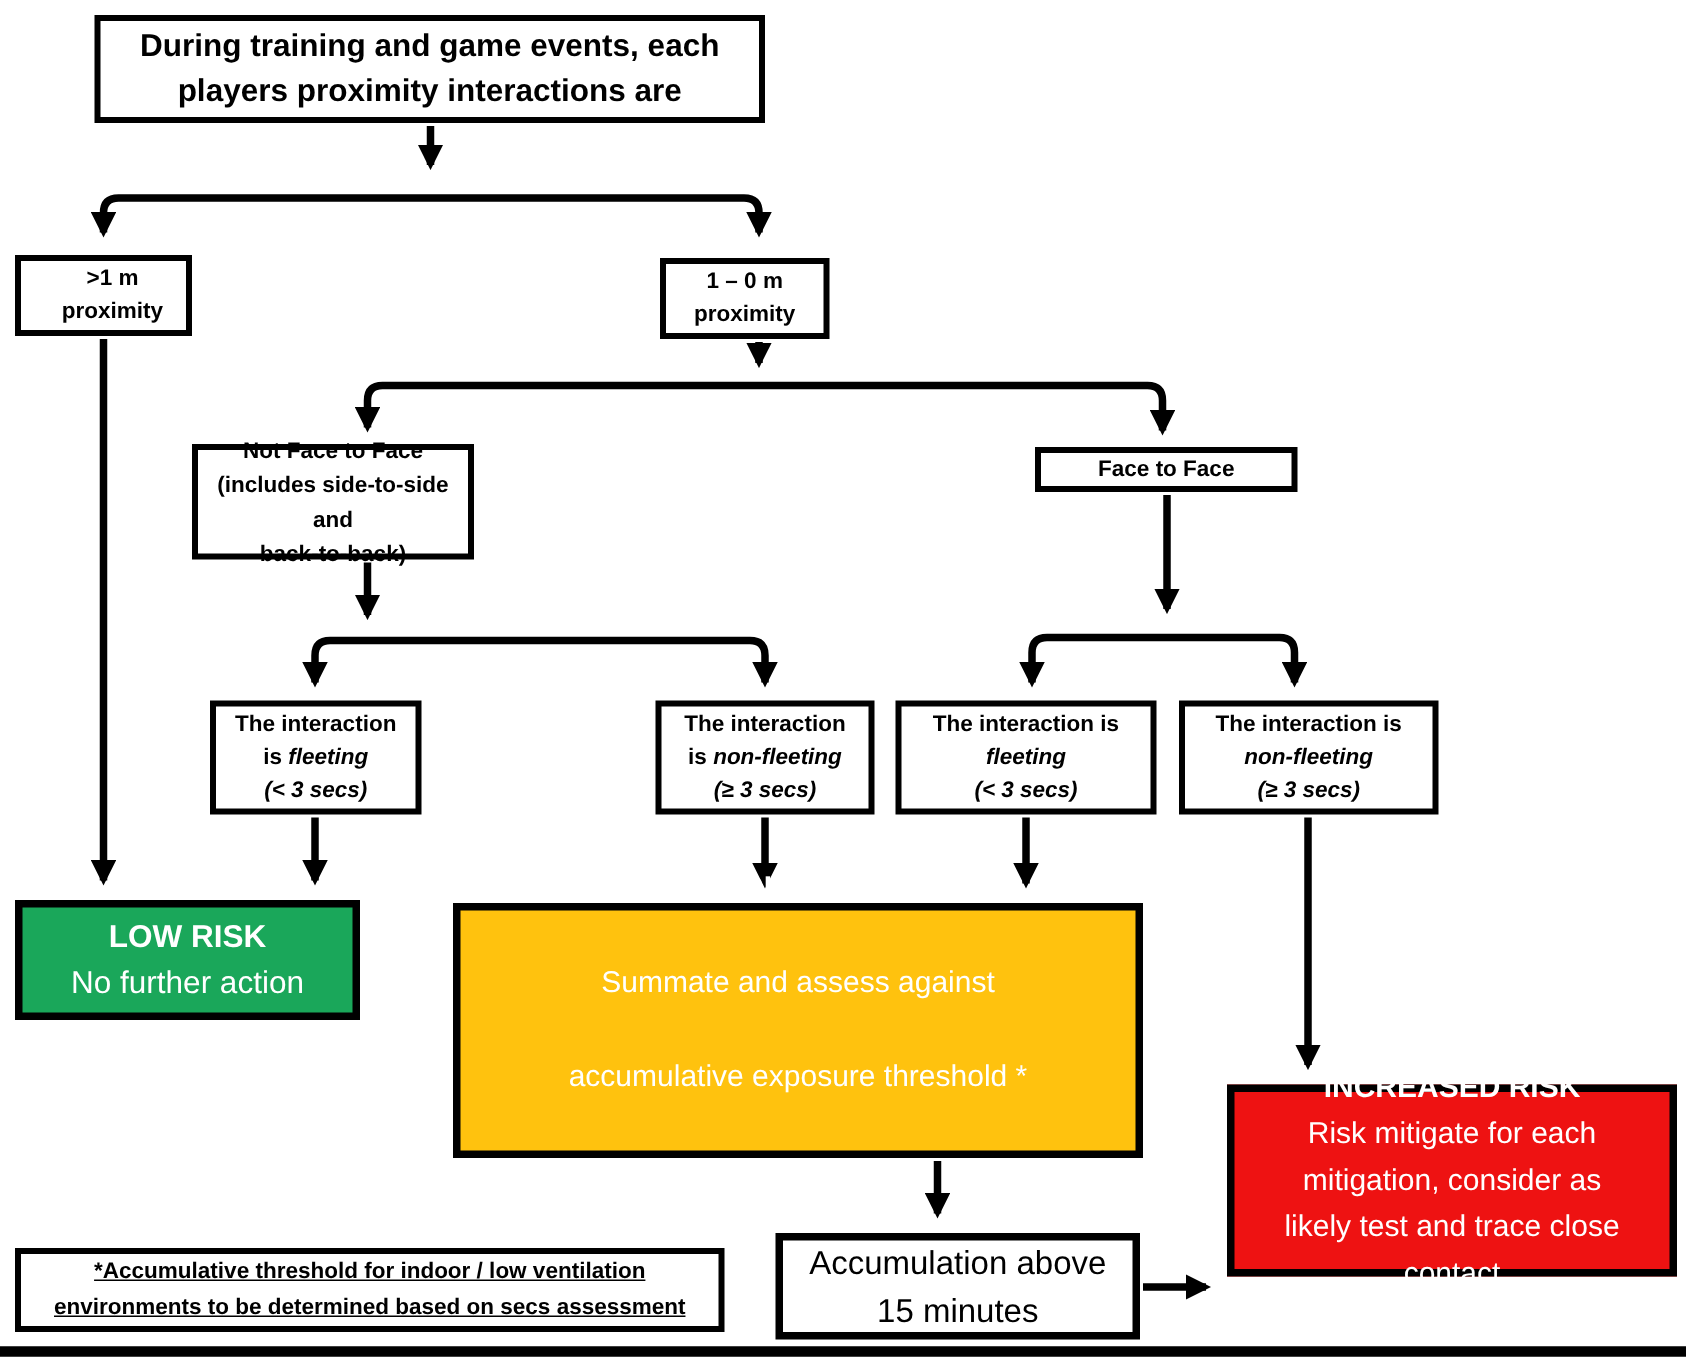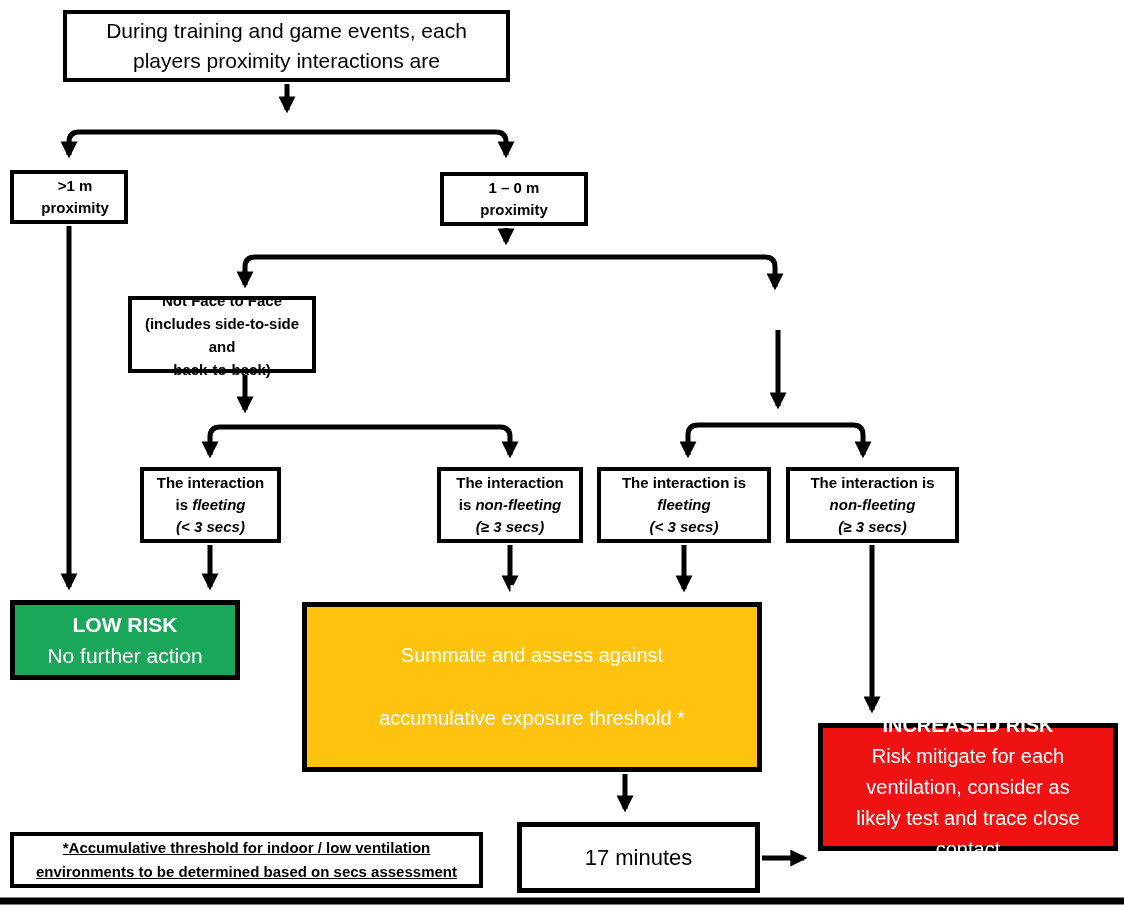--- a/index.html
+++ b/index.html
@@ -9,21 +9,21 @@
   }
   #connectors { position:absolute; left:0; top:0; width:1124px; height:907px; }
   .node {
     position:absolute; box-sizing:border-box; background:#fff;
     border:4px solid #000; display:flex; flex-direction:column;
     align-items:center; justify-content:center; text-align:center;
   }
   .node div { width:100%; }
   .bold   { font-weight:bold; }
   .italic { font-style:italic; }
-  .t-root { font-size:21px; line-height:30px; font-weight:normal; }
+  .t-root { font-size:21px; line-height:30px; font-weight:bold; }
   .t-sm   { font-size:15px; line-height:22px; font-weight:bold; }
   .t-nff  { font-size:15px; line-height:23px; font-weight:bold; }
   .risk   { border-width:5px; color:#fff; }
   .low  { background:var(--low-risk-green,#1aa75a);  font-size:21px; line-height:31px; }
   .med  { background:var(--medium-risk-yellow,#ffc20e); font-size:20px; line-height:31px;gap:32px; }
   .inc  { background:var(--increased-risk-red,#ee1212); font-size:20px; line-height:31px; }
   .acc  { border-width:5px; font-size:22px; line-height:32px; font-weight:normal; }
   .foot { font-size:15px; line-height:24px; font-weight:bold;text-decoration:underline; }
   .conn { stroke:#000; stroke-width:5; fill:none; }
   .baseline { stroke:#000; stroke-width:7; }
@@ -63,31 +63,34 @@
   <div class="node t-root" style="left:63px; top:10px; width:447px; height:72px;">
     <div>During training and game events, each</div>
     <div>players proximity interactions are</div>
   </div>
 
   <div class="node t-sm" style="left:10px; top:170px; width:118px; height:54px;padding-left:12px;">
     <div>&gt;1 m</div>
     <div>proximity</div>
   </div>
 
-  <div class="node t-sm" style="left:440px; top:172px; width:148px; height:54px;">
+  <div class="node t-sm" style="left:440px; top:172px; width:113px; height:54px;">
     <div>1 – 0 m</div>
     <div>proximity</div>
   </div>
 
   <div class="node t-nff" style="left:128px; top:296px; width:188px; height:77px;">
     <div>Not Face to Face</div>
     <div>(includes side-to-side and</div>
     <div>back-to-back)</div>
   </div>
 
+  <div class="node t-sm" style="left:690px; top:298px; width:175px; height:30px;">
+    <div>Face to Face</div>
+  </div>
 
   <div class="node t-sm" style="left:140px; top:467px; width:141px; height:76px;">
     <div>The interaction</div>
     <div><span>is </span><span class="italic">fleeting</span></div>
     <div class="italic">(&lt; 3 secs)</div>
   </div>
 
   <div class="node t-sm" style="left:437px; top:467px; width:146px; height:76px;">
     <div>The interaction</div>
     <div><span>is </span><span class="italic">non-fleeting</span></div>
@@ -114,27 +117,28 @@
   <div class="node risk med" style="left:302px; top:602px; width:460px; height:170px;">
     <div class="bold">MEDIUM RISK</div>
     <div>Summate and assess against</div>
     <div>accumulative exposure threshold *</div>
     <div class="bold">(15 mins)</div>
   </div>
 
   <div class="node risk inc" style="left:818px; top:723px; width:300px; height:128px;">
     <div class="bold">INCREASED RISK</div>
     <div>Risk mitigate for each</div>
-    <div>ventilation, consider as</div>
+    <div>mitigation, consider as</div>
     <div>likely test and trace close</div>
     <div>contact</div>
   </div>
 
   <div class="node acc" style="left:517px; top:822px; width:243px; height:71px;">
-    <div>17 minutes</div>
+    <div>Accumulation above</div>
+    <div>15 minutes</div>
   </div>
 
   <div class="node foot" style="left:10px; top:832px; width:473px; height:56px;">
     <div>*Accumulative threshold for indoor / low ventilation</div>
     <div>environments to be determined based on secs assessment</div>
   </div>
 
 </div>
 
 </body></html>

